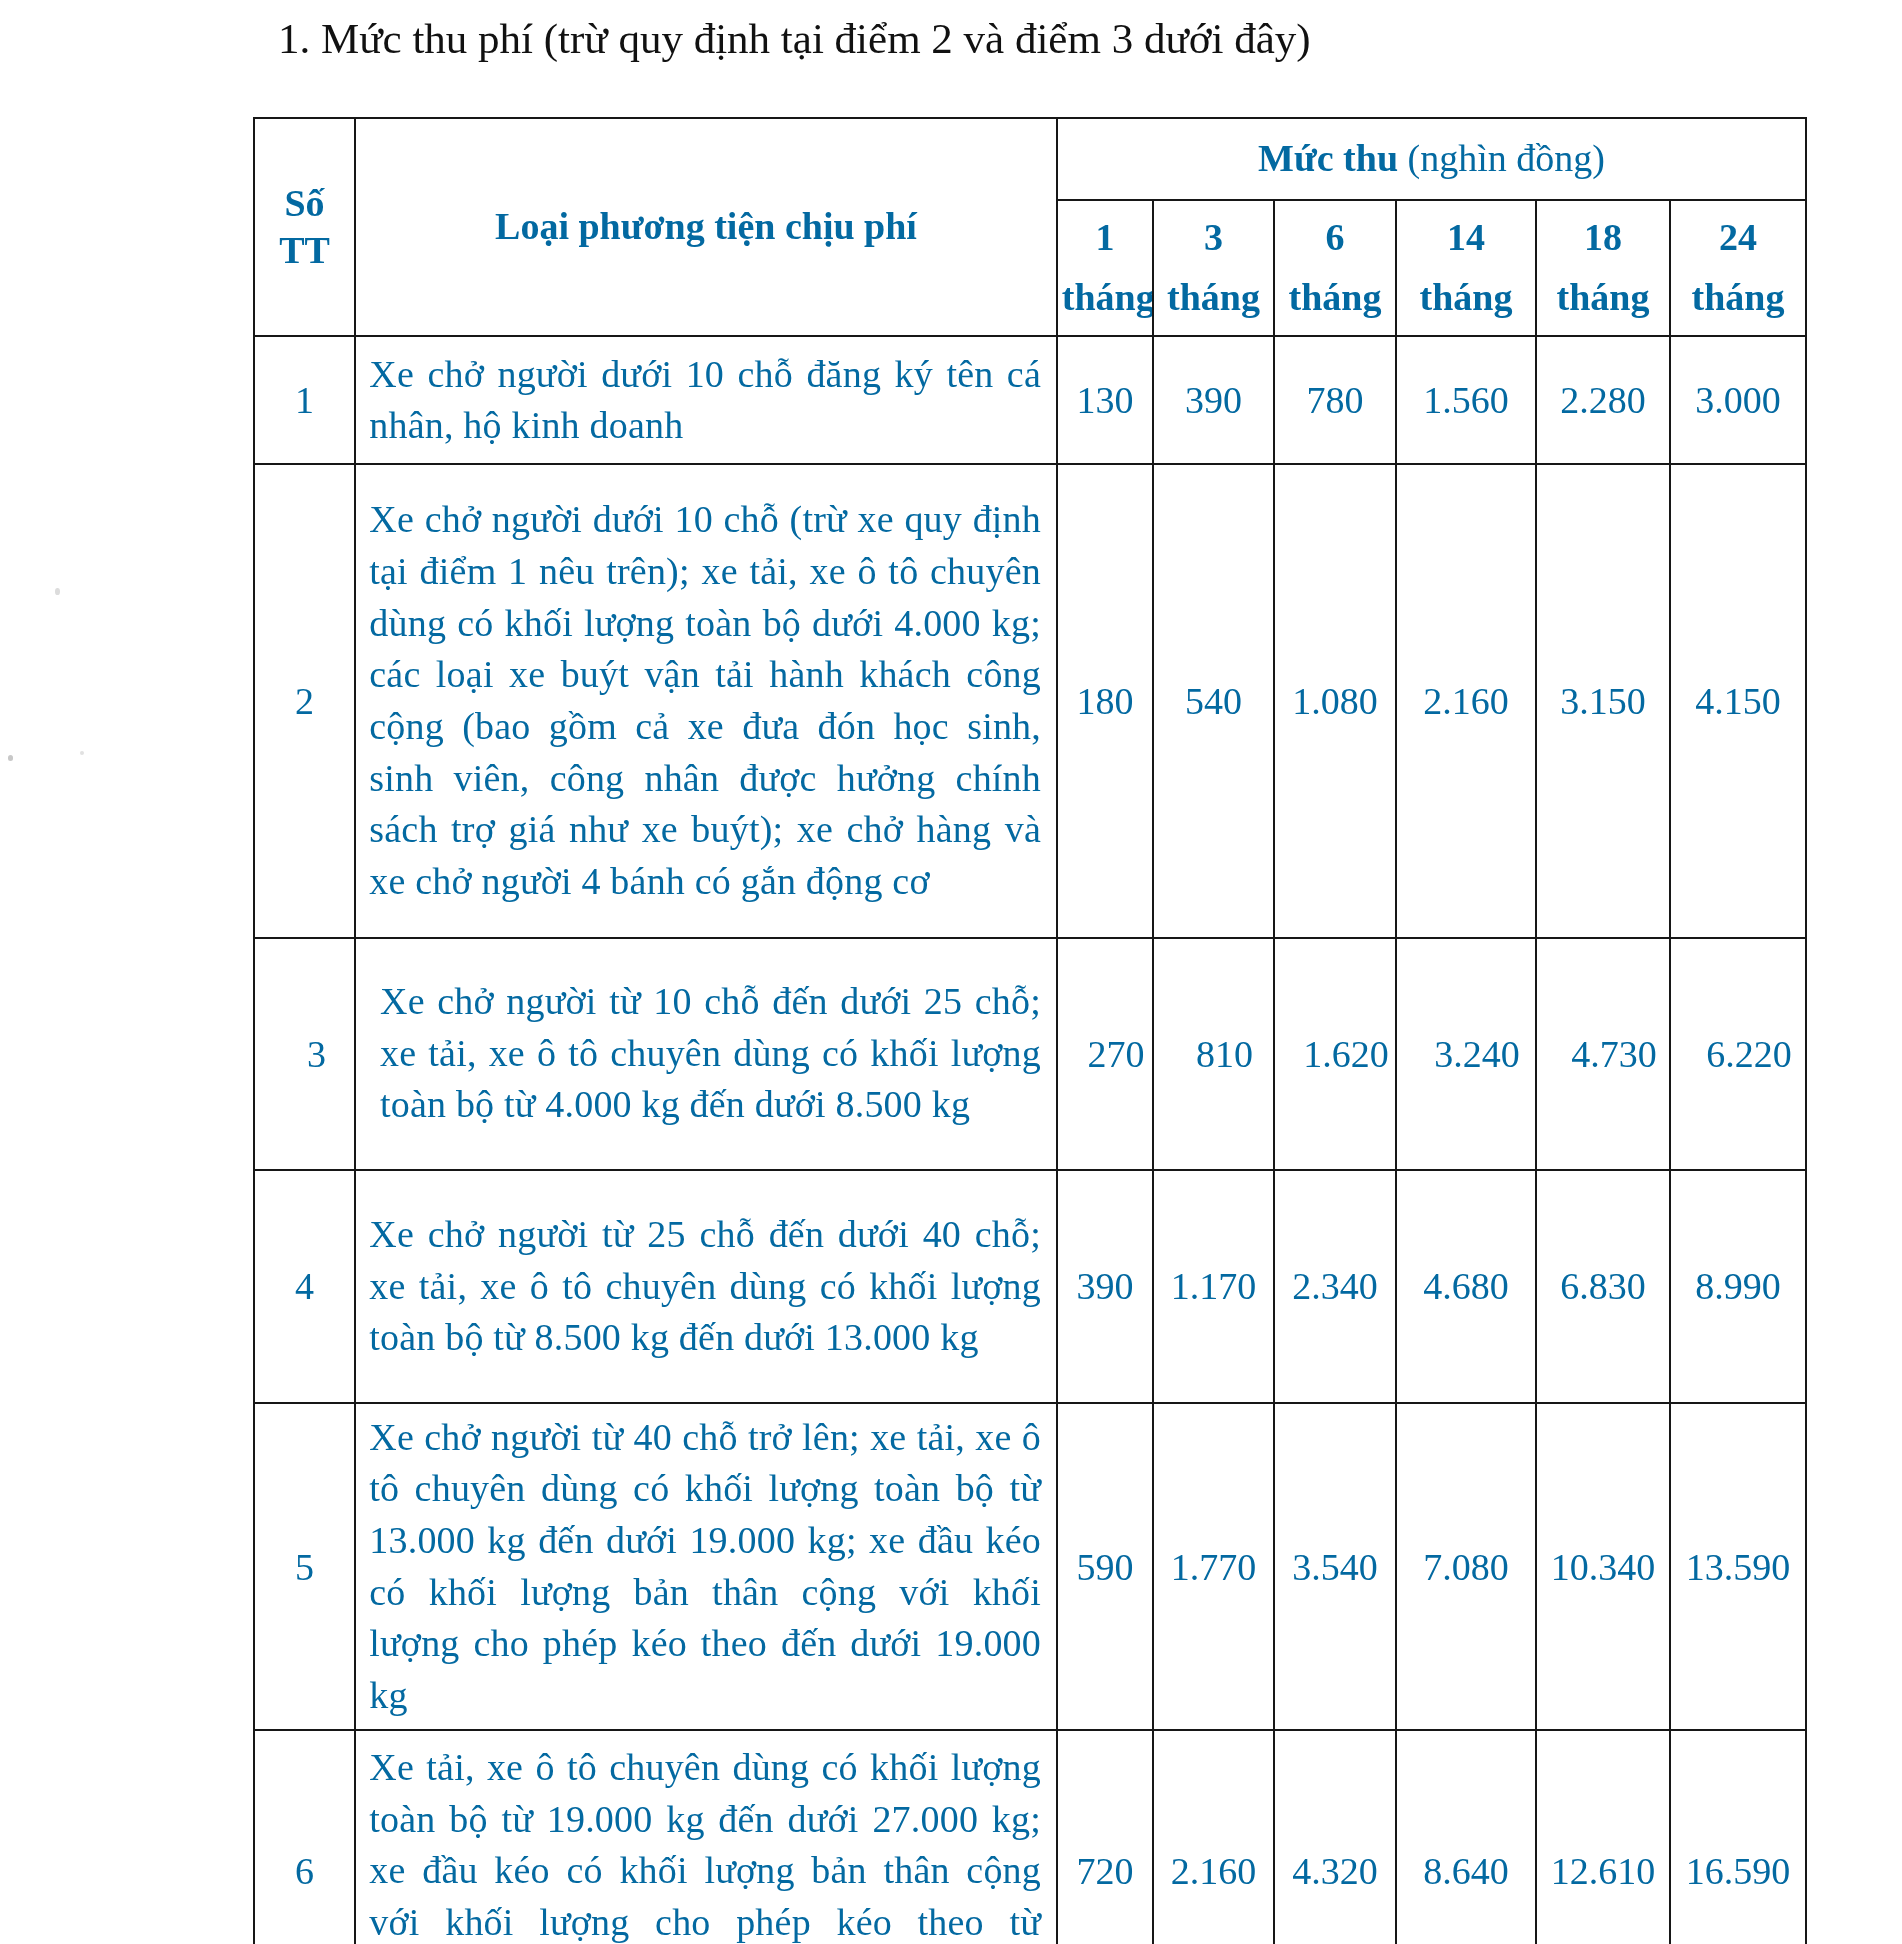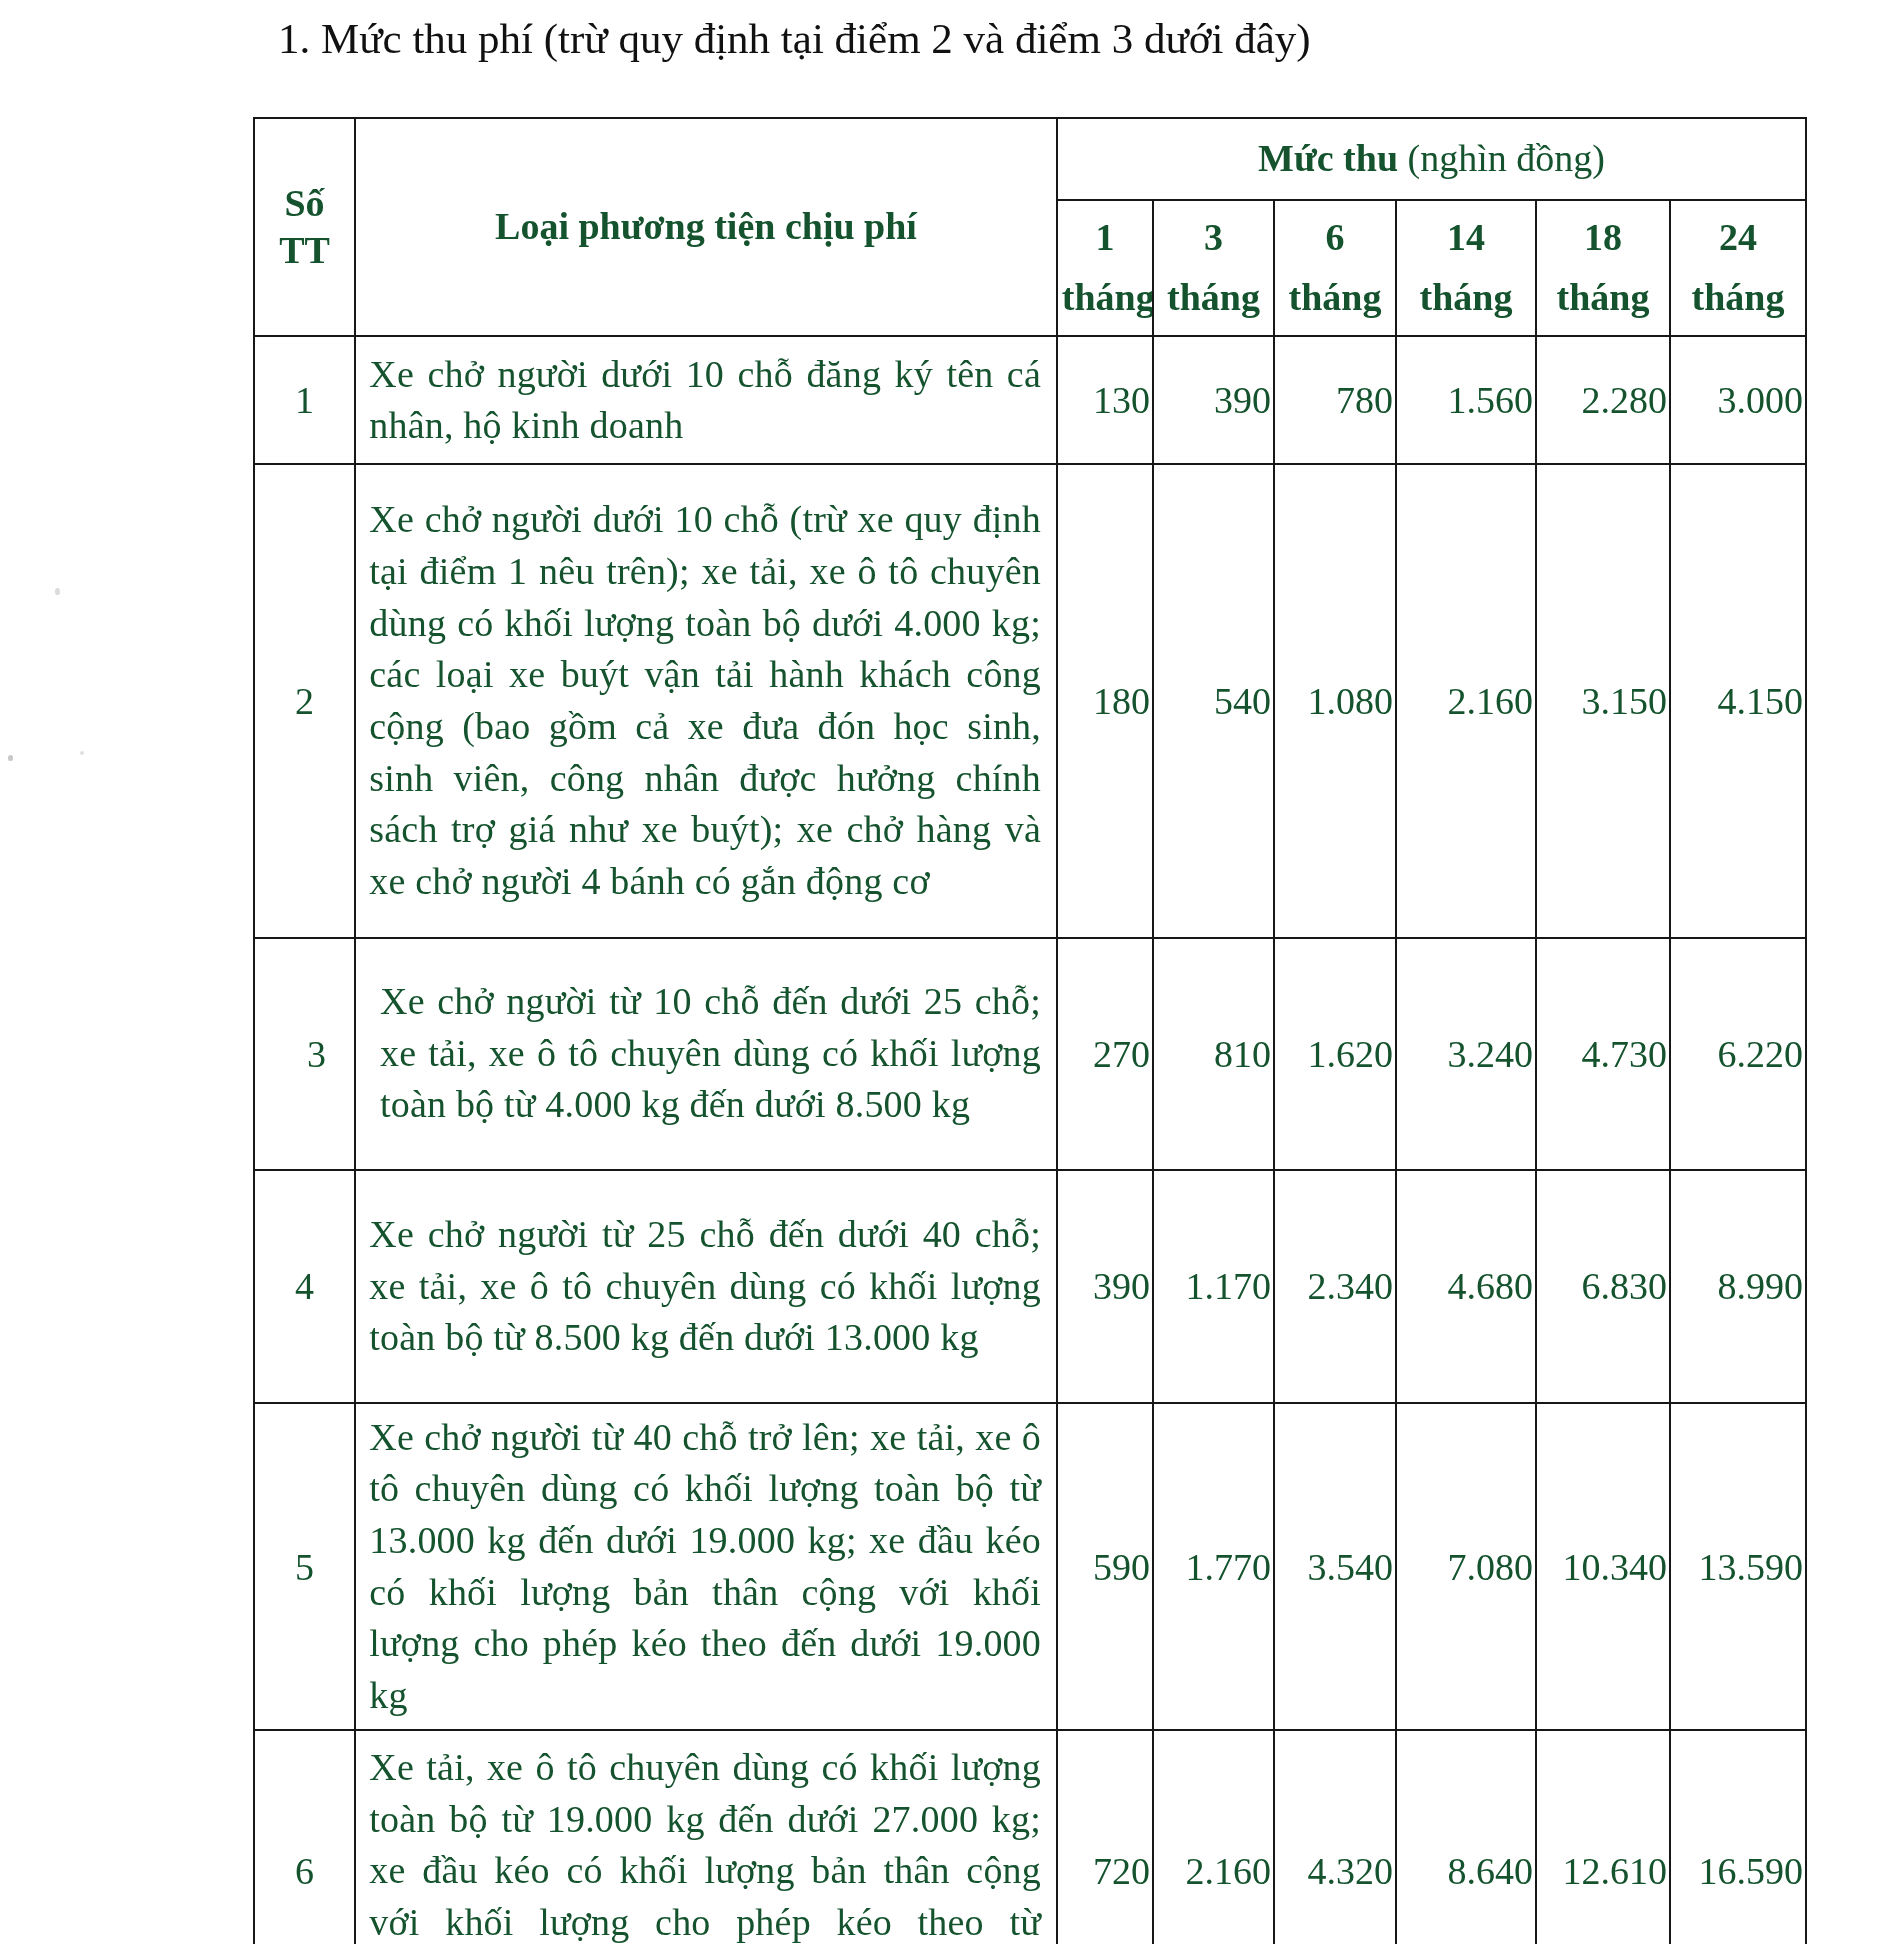--- a/index.html
+++ b/index.html
@@ -33,21 +33,21 @@
     left: 253px;
     top: 117px;
     width: 1551px;
     border-collapse: collapse;
     table-layout: fixed;
     background: #fff;
   }
   .fee-table th, .fee-table td {
     border: 2.9px solid #171717;
     font-size: 38px;
-    color: #14532d;
+    color: #0369a1;
     overflow: hidden;
   }
   .fee-table thead th {
     font-weight: bold;
     text-align: center;
     vertical-align: middle;
     padding: 3.8px 3.8px;
     line-height: 1.25;
   }
   th.fee-group-cell { height: 72px; }
@@ -66,21 +66,21 @@
   }
   td.desc-cell {
     text-align: justify;
     text-justify: inter-word;
     vertical-align: middle;
     padding: 7.6px 15px 7.6px 13.3px;
     line-height: 1.36;
     letter-spacing: 0.2px;
   }
   td.val-cell {
-    text-align: right;
+    text-align: center;
     vertical-align: middle;
     padding: 0 1.9px;
   }
   tr.r1 td { height: 111px; }
   tr.r2 td { height: 456px; }
   tr.r3 td { height: 215px; padding-left: 24px; }
   tr.r4 td { height: 216px; margin-left: 20px; }
   tr.r5 td { height: 291px; }
   tr.r6 td { height: 265px; }
 

